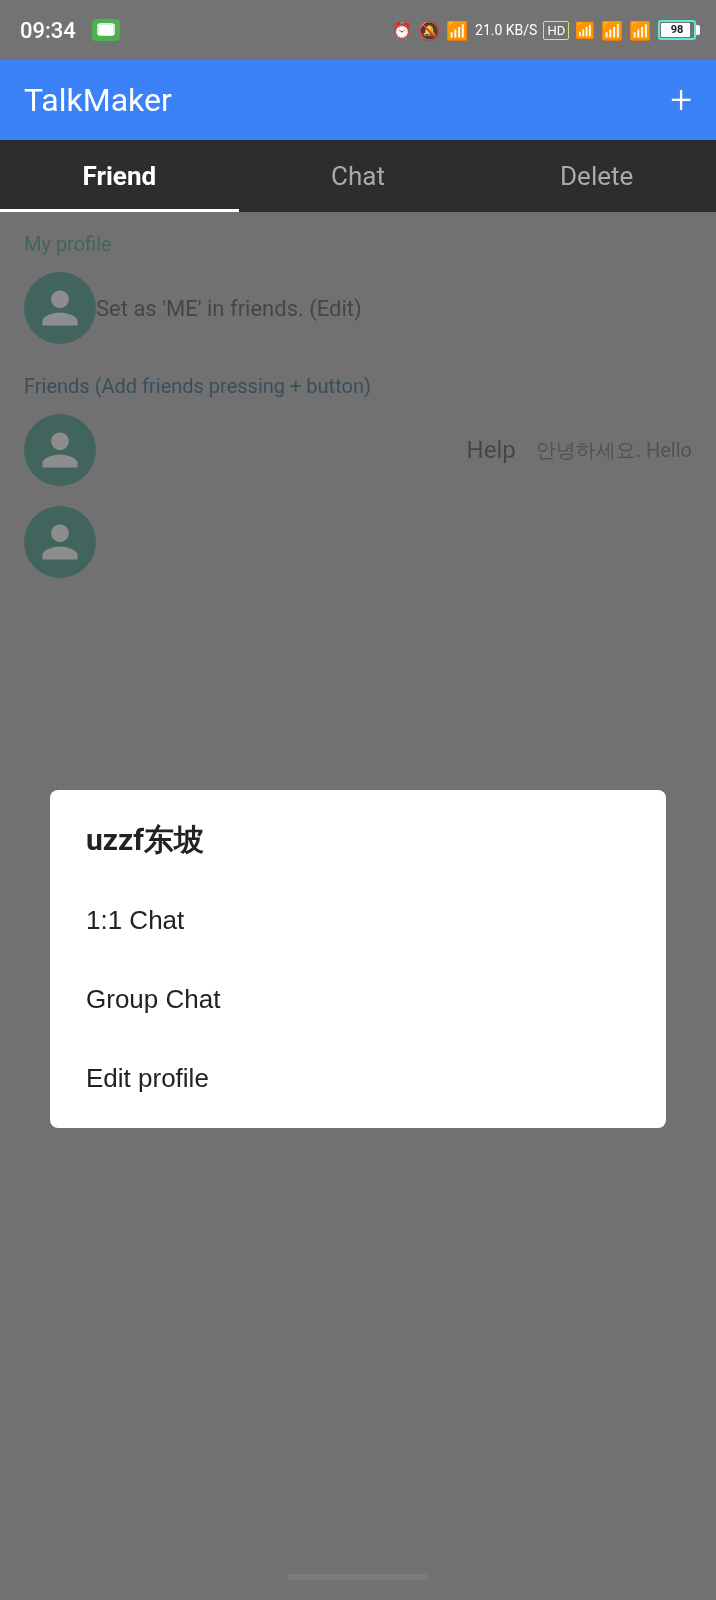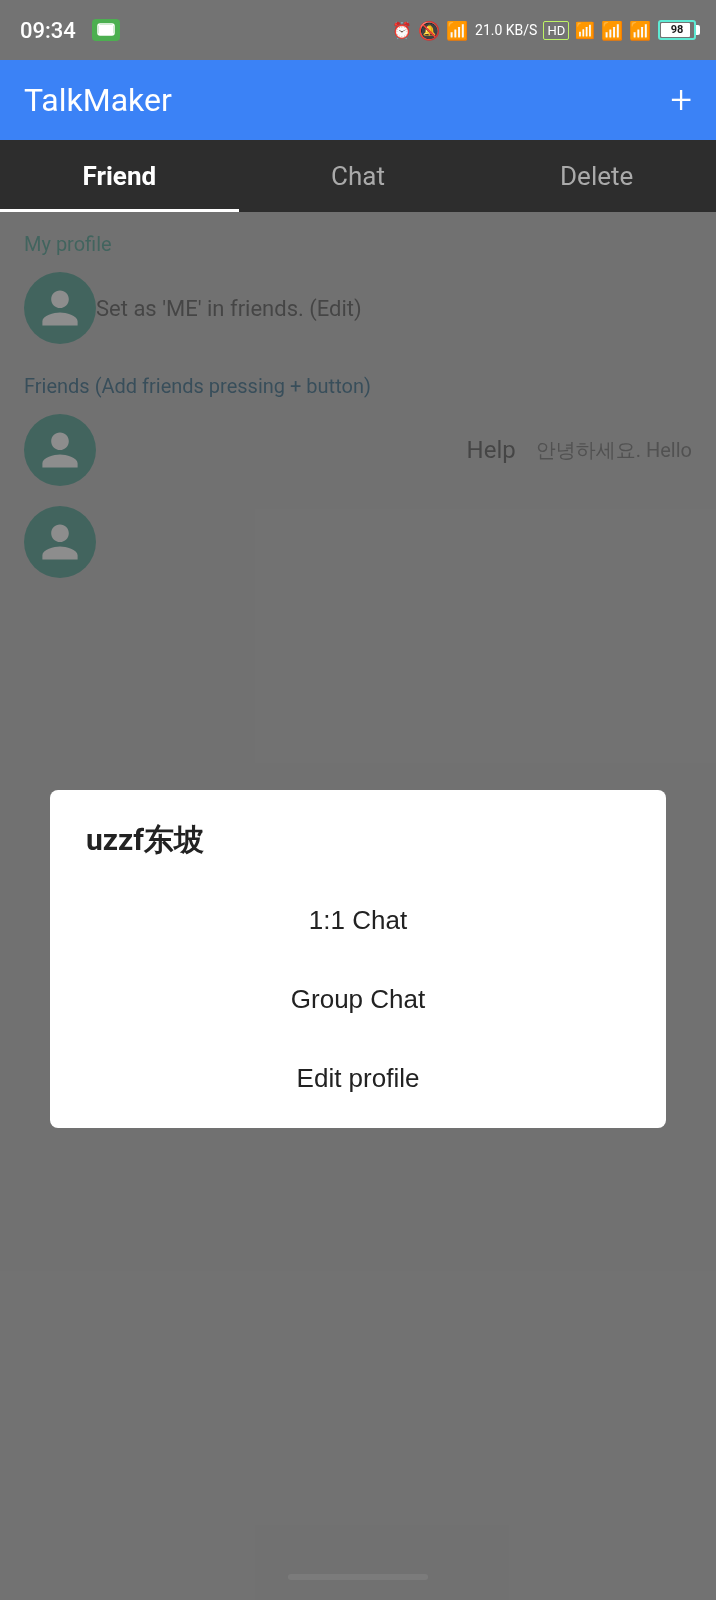--- a/index.html
+++ b/index.html
@@ -256,21 +256,21 @@
 
     .menu-item {
       font-size: 26px;
       color: #222;
       padding: 24px 0;
       cursor: pointer;
       border: none;
       background: none;
       display: block;
       width: 100%;
-      text-align: center;
+      text-align: left;
     }
 
     .menu-item:not(:last-child) {
       
     }
 
     
     .bottom-bar {
       position: absolute;
       bottom: 20px;

